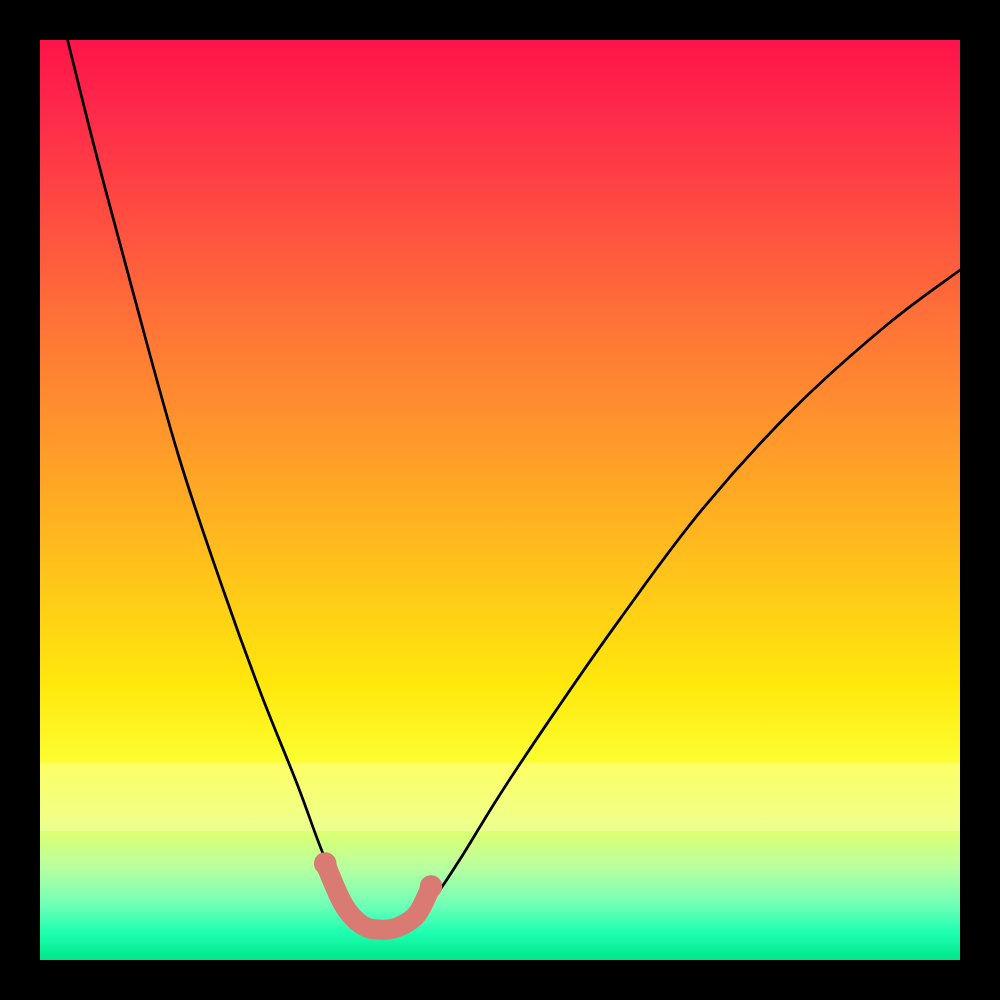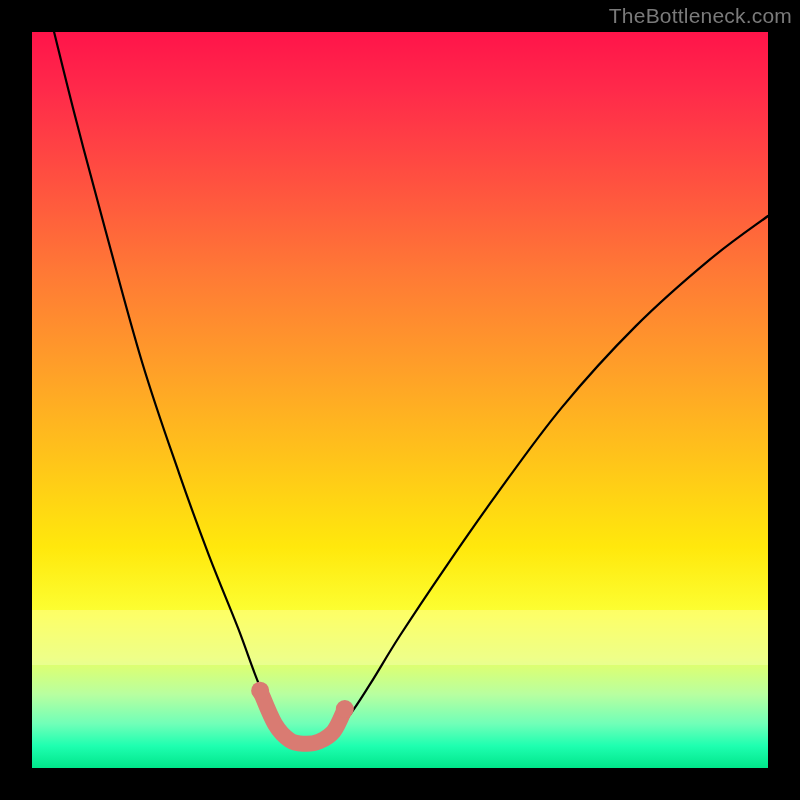--- a/index.html
+++ b/index.html
@@ -63,21 +63,20 @@
     width: 736px;
     height: 736px;
     overflow: visible;
   }
 </style>
 </head>
 <body>
 
 <div class="frame">
 
-  <div class="watermark">TheBottleneck.com</div>
 
   <div class="plot">
     <div class="bright-band" id="bright-band" style="top: 577.8px; height: 55.2px;"></div>
     <svg class="curve" id="curve-svg" viewBox="0 0 736 736" preserveAspectRatio="none">
       <path id="main-curve" fill="none" stroke="#000" stroke-width="2.2" stroke-linecap="round" stroke-linejoin="round" d="M 22.08 0.00 C 26.05 15.90, 34.89 52.55, 44.16 88.32 C 53.43 124.09, 61.68 155.00, 73.60 198.72 C 85.52 242.44, 97.15 287.48, 110.40 331.20 C 123.65 374.92, 135.28 407.16, 147.20 441.60 C 159.12 476.04, 166.04 494.74, 176.64 522.56 C 187.24 550.38, 196.81 572.31, 206.08 596.16 C 215.35 620.01, 220.87 638.48, 228.16 655.04 C 235.45 671.60, 240.60 678.89, 246.56 688.16 C 252.52 697.43, 255.32 702.59, 261.28 706.56 C 267.24 710.53, 273.06 710.90, 279.68 710.24 C 286.30 709.58, 291.46 707.52, 298.08 702.88 C 304.70 698.24, 309.19 693.75, 316.48 684.48 C 323.77 675.21, 329.29 665.93, 338.56 651.36 C 347.83 636.79, 354.75 624.05, 368.00 603.52 C 381.25 582.99, 394.94 562.45, 412.16 537.28 C 429.38 512.11, 442.48 492.83, 463.68 463.68 C 484.88 434.53, 504.75 405.83, 529.92 375.36 C 555.09 344.89, 577.02 320.90, 603.52 294.40 C 630.02 267.90, 653.27 248.03, 677.12 228.16 C 700.97 208.29, 725.40 191.95, 736.00 184.00"></path>
       <path id="highlight-curve" fill="none" stroke="#d97b72" stroke-width="16" stroke-linecap="round" stroke-linejoin="round" d="M 228.16 658.72 C 230.81 664.68, 237.58 682.96, 242.88 691.84 C 248.18 700.72, 252.30 704.46, 257.60 708.03 C 262.90 711.61, 267.02 711.45, 272.32 711.71 C 277.62 711.98, 281.74 711.76, 287.04 709.50 C 292.34 707.25, 297.12 705.03, 301.76 699.20 C 306.40 693.37, 310.81 681.09, 312.80 677.12"></path>
       <g id="highlight-dots">
           <circle cx="228.16" cy="658.72" r="9" fill="#d97b72"></circle>
           <circle cx="312.80" cy="677.12" r="9" fill="#d97b72"></circle>
         </g>

